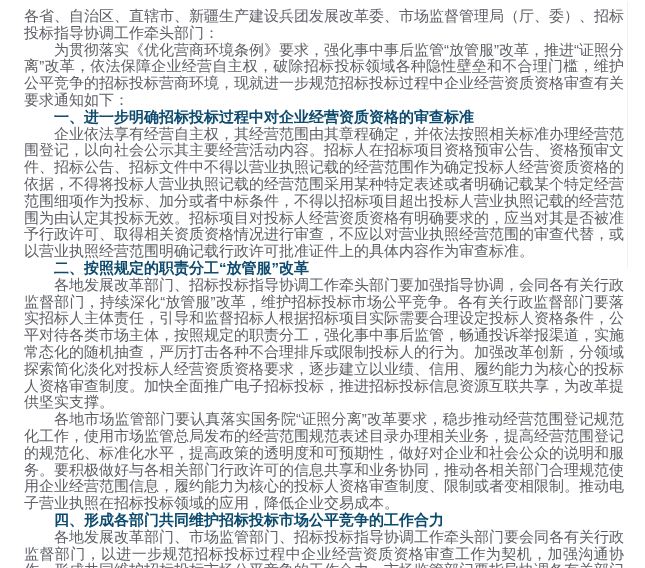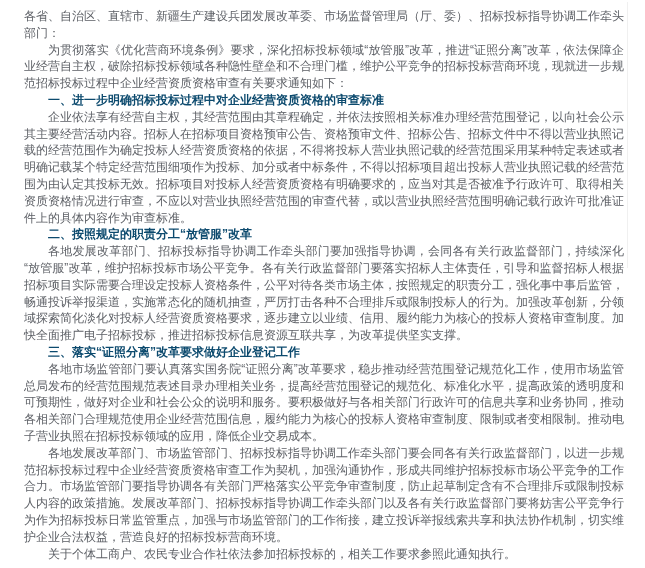--- a/index.html
+++ b/index.html
@@ -18,21 +18,21 @@
     box-sizing: border-box;
     width: 645px;
     height: 568px;
     padding: 8px 21px 0 24px;
     background: #ffffff;
   }
   .salutation,
   .para,
   .heading {
     margin: 0;
-    font-size: 12px;
+    font-size: 15px;
     line-height: 16.8px;
     color: #5d6066;
     text-align: justify;
     letter-spacing: 0;
   }
   .salutation {
     text-indent: 0;
   }
   .para {
     text-indent: 2em;
@@ -53,28 +53,28 @@
 </style>
 </head>
 <body>
 
 <div class="page">
 
   <div class="right-divider"></div>
 
   <p class="salutation">各省、自治区、直辖市、新疆生产建设兵团发展改革委、市场监督管理局（厅、委）、招标投标指导协调工作牵头部门：</p>
 
-  <p class="para">为贯彻落实《优化营商环境条例》要求，深化招标投标领域“放管服”改革，推进“证照分离”改革，依法保障企业经营自主权，破除招标投标领域各种隐性壁垒和不合理门槛，维护公平竞争的招标投标营商环境，现就进一步规范招标投标过程中企业经营资质资格审查有关要求通知如下：</p>
+  <p class="para">为贯彻落实《优化营商环境条例》要求，强化事中事后监管“放管服”改革，推进“证照分离”改革，依法保障企业经营自主权，破除招标投标领域各种隐性壁垒和不合理门槛，维护公平竞争的招标投标营商环境，现就进一步规范招标投标过程中企业经营资质资格审查有关要求通知如下：</p>
 
   <p class="heading">一、进一步明确招标投标过程中对企业经营资质资格的审查标准</p>
   <p class="para">企业依法享有经营自主权，其经营范围由其章程确定，并依法按照相关标准办理经营范围登记，以向社会公示其主要经营活动内容。招标人在招标项目资格预审公告、资格预审文件、招标公告、招标文件中不得以营业执照记载的经营范围作为确定投标人经营资质资格的依据，不得将投标人营业执照记载的经营范围采用某种特定表述或者明确记载某个特定经营范围细项作为投标、加分或者中标条件，不得以招标项目超出投标人营业执照记载的经营范围为由认定其投标无效。招标项目对投标人经营资质资格有明确要求的，应当对其是否被准予行政许可、取得相关资质资格情况进行审查，不应以对营业执照经营范围的审查代替，或以营业执照经营范围明确记载行政许可批准证件上的具体内容作为审查标准。</p>
 
   <p class="heading">二、按照规定的职责分工“放管服”改革</p>
   <p class="para">各地发展改革部门、招标投标指导协调工作牵头部门要加强指导协调，会同各有关行政监督部门，持续深化“放管服”改革，维护招标投标市场公平竞争。各有关行政监督部门要落实招标人主体责任，引导和监督招标人根据招标项目实际需要合理设定投标人资格条件，公平对待各类市场主体，按照规定的职责分工，强化事中事后监管，畅通投诉举报渠道，实施常态化的随机抽查，严厉打击各种不合理排斥或限制投标人的行为。加强改革创新，分领域探索简化淡化对投标人经营资质资格要求，逐步建立以业绩、信用、履约能力为核心的投标人资格审查制度。加快全面推广电子招标投标，推进招标投标信息资源互联共享，为改革提供坚实支撑。</p>
 
-  <p class="heading">三、落实“证照分离”改革要求做好企业登记工作</p>
   <p class="para">各地市场监管部门要认真落实国务院“证照分离”改革要求，稳步推动经营范围登记规范化工作，使用市场监管总局发布的经营范围规范表述目录办理相关业务，提高经营范围登记的规范化、标准化水平，提高政策的透明度和可预期性，做好对企业和社会公众的说明和服务。要积极做好与各相关部门行政许可的信息共享和业务协同，推动各相关部门合理规范使用企业经营范围信息，履约能力为核心的投标人资格审查制度、限制或者变相限制。推动电子营业执照在招标投标领域的应用，降低企业交易成本。</p>
 
+  <p class="heading">四、形成各部门共同维护招标投标市场公平竞争的工作合力</p>
   <p class="para">各地发展改革部门、市场监管部门、招标投标指导协调工作牵头部门要会同各有关行政监督部门，以进一步规范招标投标过程中企业经营资质资格审查工作为契机，加强沟通协作，形成共同维护招标投标市场公平竞争的工作合力。市场监管部门要指导协调各有关部门严格落实公平竞争审查制度，防止起草制定含有不合理排斥或限制投标人内容的政策措施。发展改革部门、招标投标指导协调工作牵头部门以及各有关行政监督部门要将妨害公平竞争行为作为招标投标日常监管重点，加强与市场监管部门的工作衔接，建立投诉举报线索共享和执法协作机制，切实维护企业合法权益，营造良好的招标投标营商环境。</p>
 
   <p class="para">关于个体工商户、农民专业合作社依法参加招标投标的，相关工作要求参照此通知执行。</p>
 
 </div>
 
 </body></html>

